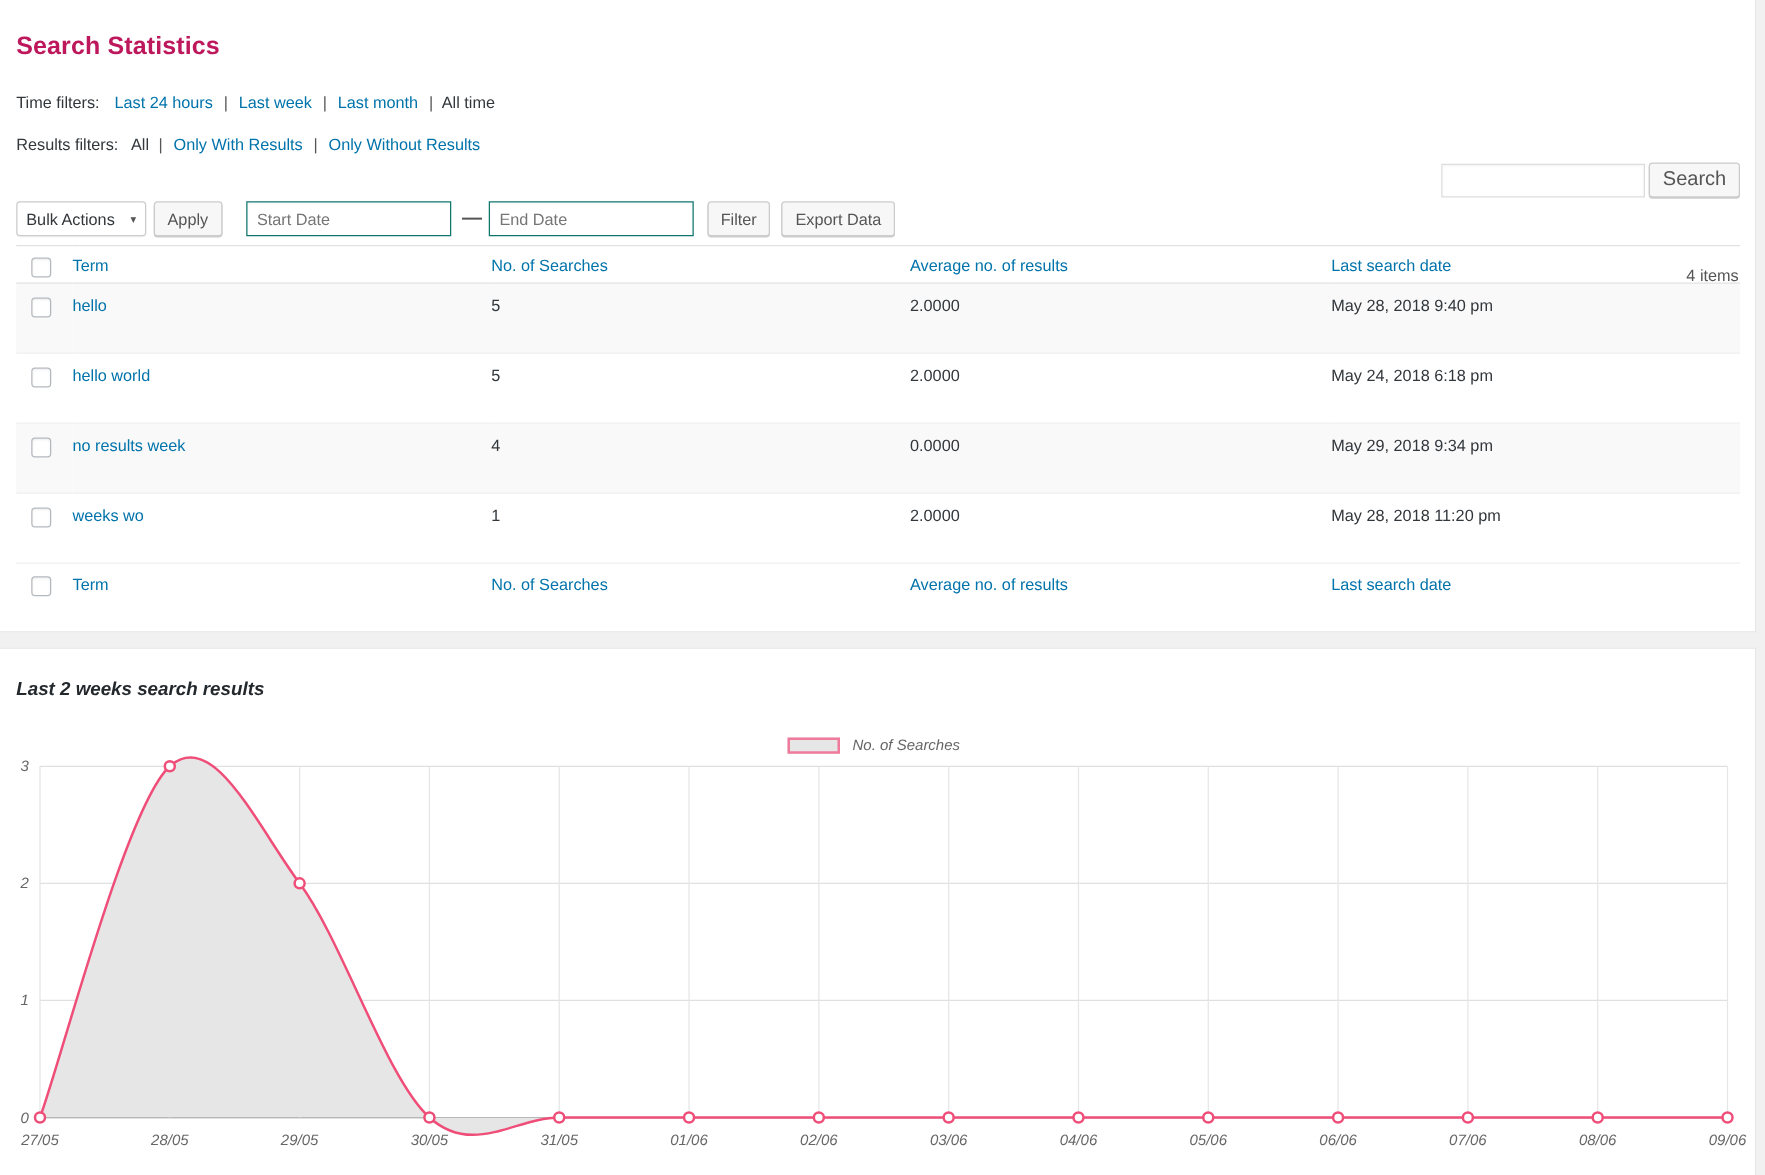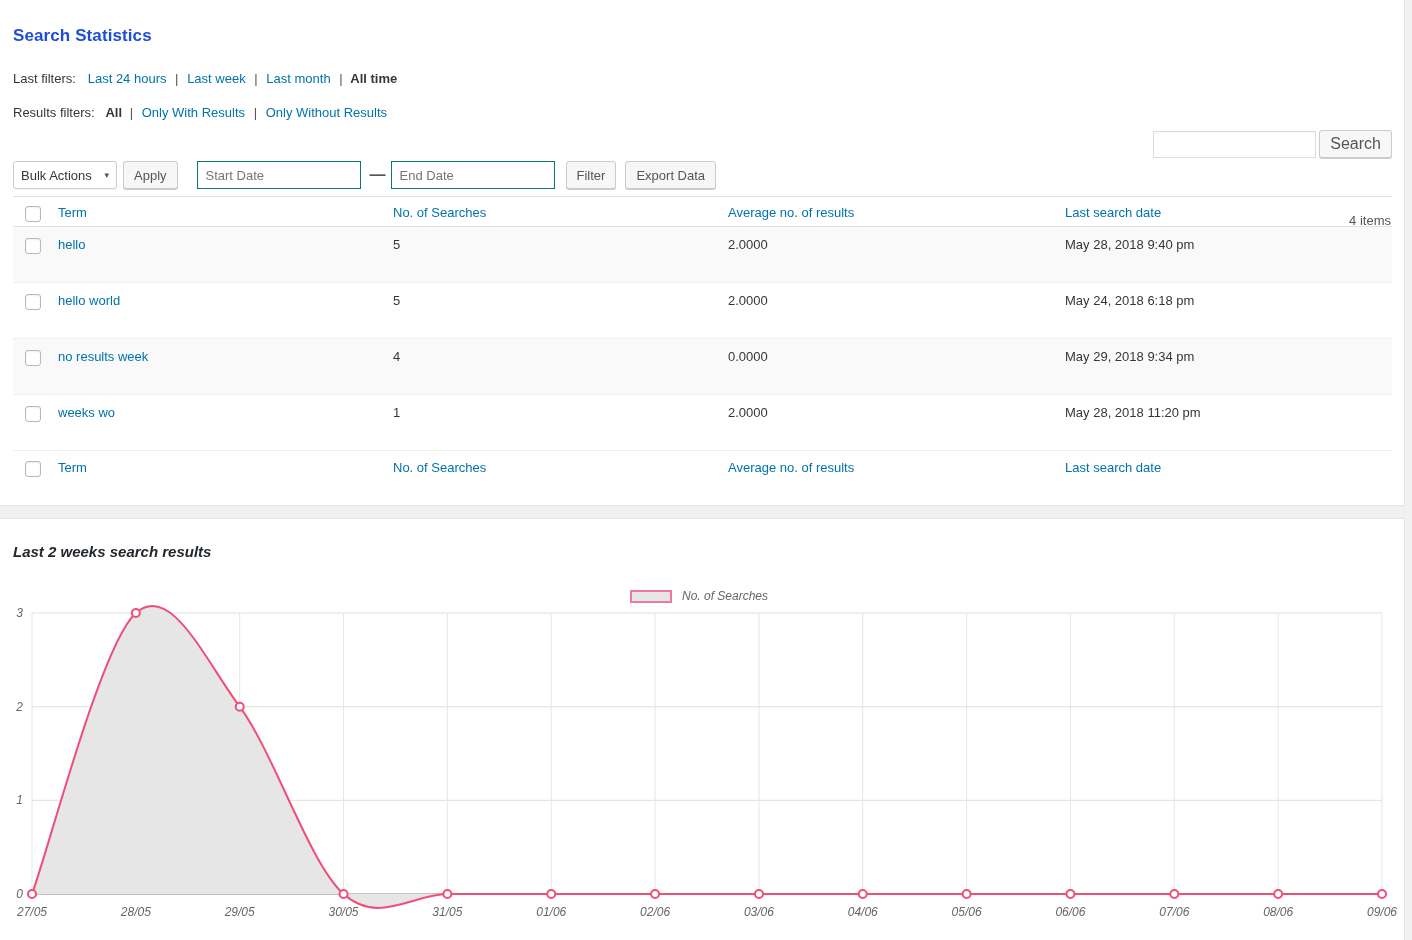--- a/index.html
+++ b/index.html
@@ -16,41 +16,41 @@
     background: #ffffff;
     border: 1px solid #e5e5e5;
     position: absolute;
     left: 0;
     width: 1405px;
   }
   #stats-panel { top: 0; height: 506px; border-top: none; border-left: none; }
   #chart-panel { top: 518px; height: 422px; border-left: none; border-bottom: none; font-style: italic; }
 
   .page-title {
-    font-size: 17px;
+    font-size: 20px;
     font-weight: bold;
-    color: #1d4ed8;
+    color: #be185d;
     margin: 26px 0 0 13px;
     letter-spacing: .1px;
   }
 
   .filter-row {
     font-size: 13px;
     color: #32373c;
     margin-left: 13px;
     line-height: 1;
   }
   #time-filter-row { margin-top: 26px; }
   #results-filter-row { margin-top: 21px; }
   .flink {
     color: #0073aa; text-decoration: none; cursor: pointer;
     margin: 0 1px;
   }
   .fsep { color: #555; margin: 0 4px; }
-  .factive { color: #32373c; font-weight: bold; }
+  .factive { color: #32373c; font-weight: normal; }
 
   
   #search-box-wrap {
     position: absolute; right: 12px; top: 130px;
     display: flex; align-items: center;
   }
   #search-input {
     width: 163px; height: 27px;
     border: 1px solid #ddd;
     background: #fff;
@@ -216,21 +216,21 @@
   }
 </style>
 </head>
 <body>
 
 <div class="panel" id="stats-panel">
 
   <div class="page-title">Search Statistics</div>
 
   <div class="filter-row" id="time-filter-row">
-    <span>Last filters:</span>
+    <span>Time filters:</span>
     &nbsp;
     <span class="flink">Last 24 hours</span>
     <span class="fsep">|</span>
     <span class="flink">Last week</span>
     <span class="fsep">|</span>
     <span class="flink">Last month</span>
     <span class="fsep">|</span>
     <span class="factive">All time</span>
   </div>
 

